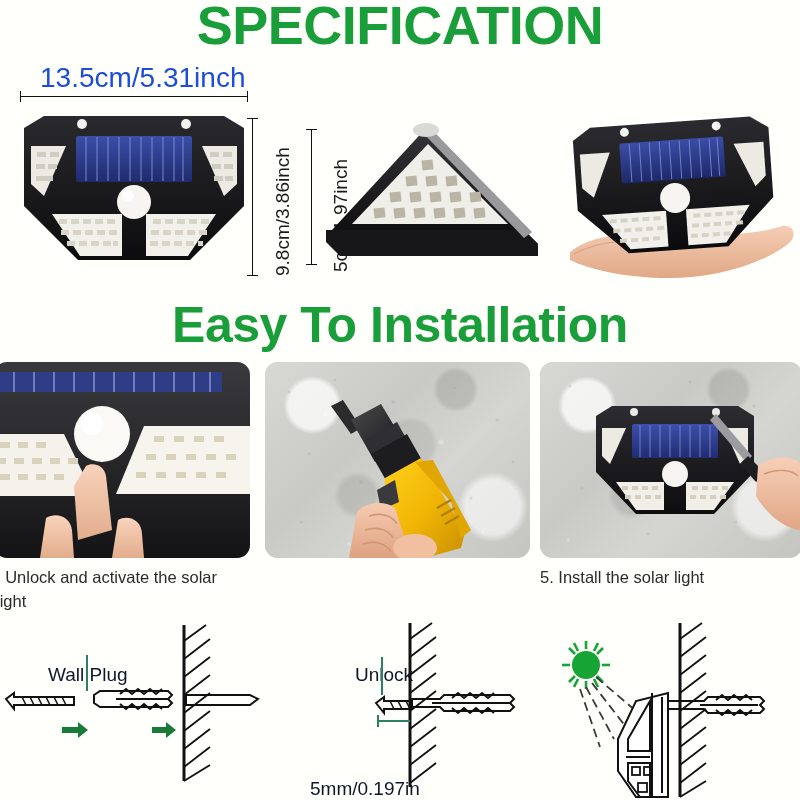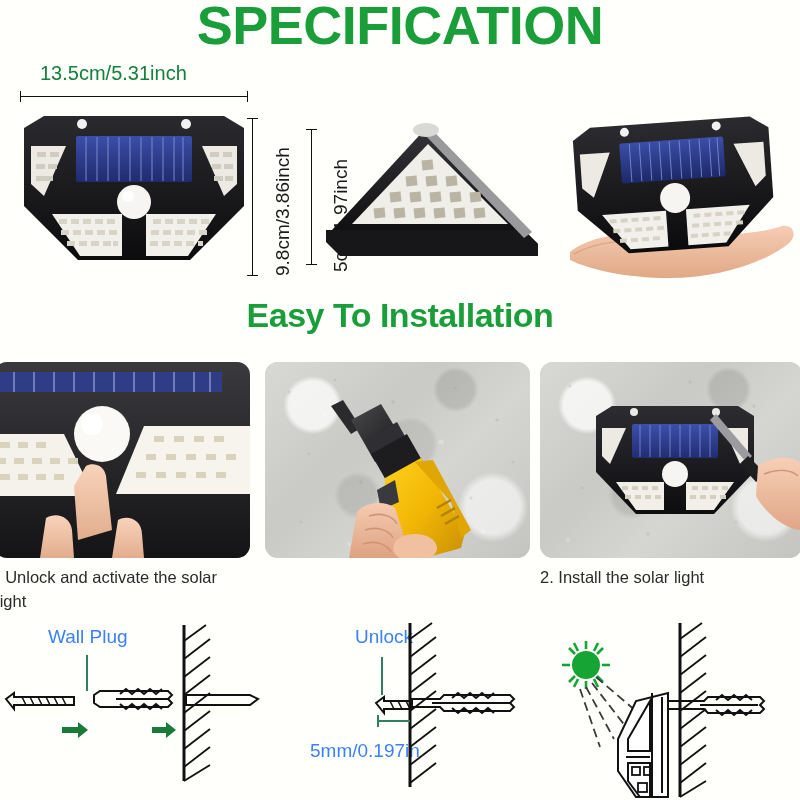--- a/index.html
+++ b/index.html
@@ -11,24 +11,24 @@
   }
   .page{position:absolute;inset:0;border-radius:7px;}
 
   
   .heading{
     position:absolute;width:100%;text-align:center;
     font-weight:bold;color:#1a9e3a;
     letter-spacing:-0.5px;
   }
   #spec-title{top:-6px;font-size:54px;}
-  #install-title{top:296px;font-size:34px;}
+  #install-title{top:296px;font-size:50px;}
 
   
-  .dim-label{position:absolute;color:#15803d;font-size:20px;white-space:nowrap;}
+  .dim-label{position:absolute;color:#1d4ed8;font-size:28px;white-space:nowrap;}
   #dim-w-label{left:40px;top:62px;}
   .dim-v{
     position:absolute;color:#1a1a1a;font-size:19px;white-space:nowrap;
     transform-origin:0 0;transform:rotate(-90deg);
   }
   #dim-h1-label{left:272px;top:276px;}
   #dim-h2-label{left:330px;top:272px;}
 
   
   .rule-h{position:absolute;height:1px;background:#111;}
@@ -57,21 +57,21 @@
   .speckle{position:absolute;inset:0;opacity:.5;}
 
   
   .caption{
     position:absolute;color:#2b2b2b;font-size:16.5px;line-height:1.45;
     width:250px;
   }
 
   
   .diagram{position:absolute;}
-  .diag-label{position:absolute;color:#3b82f6;font-size:19px;white-space:nowrap;}
+  .diag-label{position:absolute;color:#0f172a;font-size:19px;white-space:nowrap;margin-top:38px;}
 </style>
 </head>
 <body>
 
 <div class="page">
 
   <div class="heading" id="spec-title">SPECIFICATION</div>
 
   <div class="dim-label" id="dim-w-label">13.5cm/5.31inch</div>
   <div class="rule-h" style="left:20px;top:96px;width:228px;"></div>
@@ -503,21 +503,21 @@
 
       <path d="M176,52 L212,94 L206,100 L170,58 Z" fill="#9b9ba0"></path>
       <path d="M208,94 L226,112 L216,120 L200,102 Z" fill="#1e1e21"></path>
 
       <path d="M218,104 C234,92 258,94 262,104 L262,168 C246,168 226,152 216,134 Z" fill="url(#skin4)"></path>
       <path d="M224,112 C238,106 252,108 258,114" fill="none" stroke="#cf9676" stroke-width="1.4"></path>
     </svg>
   </div>
 
   <div class="caption" style="left:-4px;top:566px;">. Unlock and activate the solar light</div>
-  <div class="caption" style="left:540px;top:566px;">2. Install the solar light</div>
+  <div class="caption" style="left:540px;top:566px;">5. Install the solar light</div>
 
   <div class="diag-label" style="left:48px;top:626px;">Wall Plug</div>
   <svg class="diagram" style="left:0px;top:615px;" width="280" height="185" viewBox="0 0 280 185">
 
     <line x1="87" y1="40" x2="87" y2="76" stroke="#2f7f63" stroke-width="2"></line>
 
     <path d="M6,84 L14,78 L14,82 L74,82 L74,90 L14,90 L14,94 Z" fill="none" stroke="#111" stroke-width="2"></path>
     <g stroke="#111" stroke-width="1.6">
       <line x1="22" y1="82" x2="26" y2="90"></line>
         <line x1="30" y1="82" x2="34" y2="90"></line>

